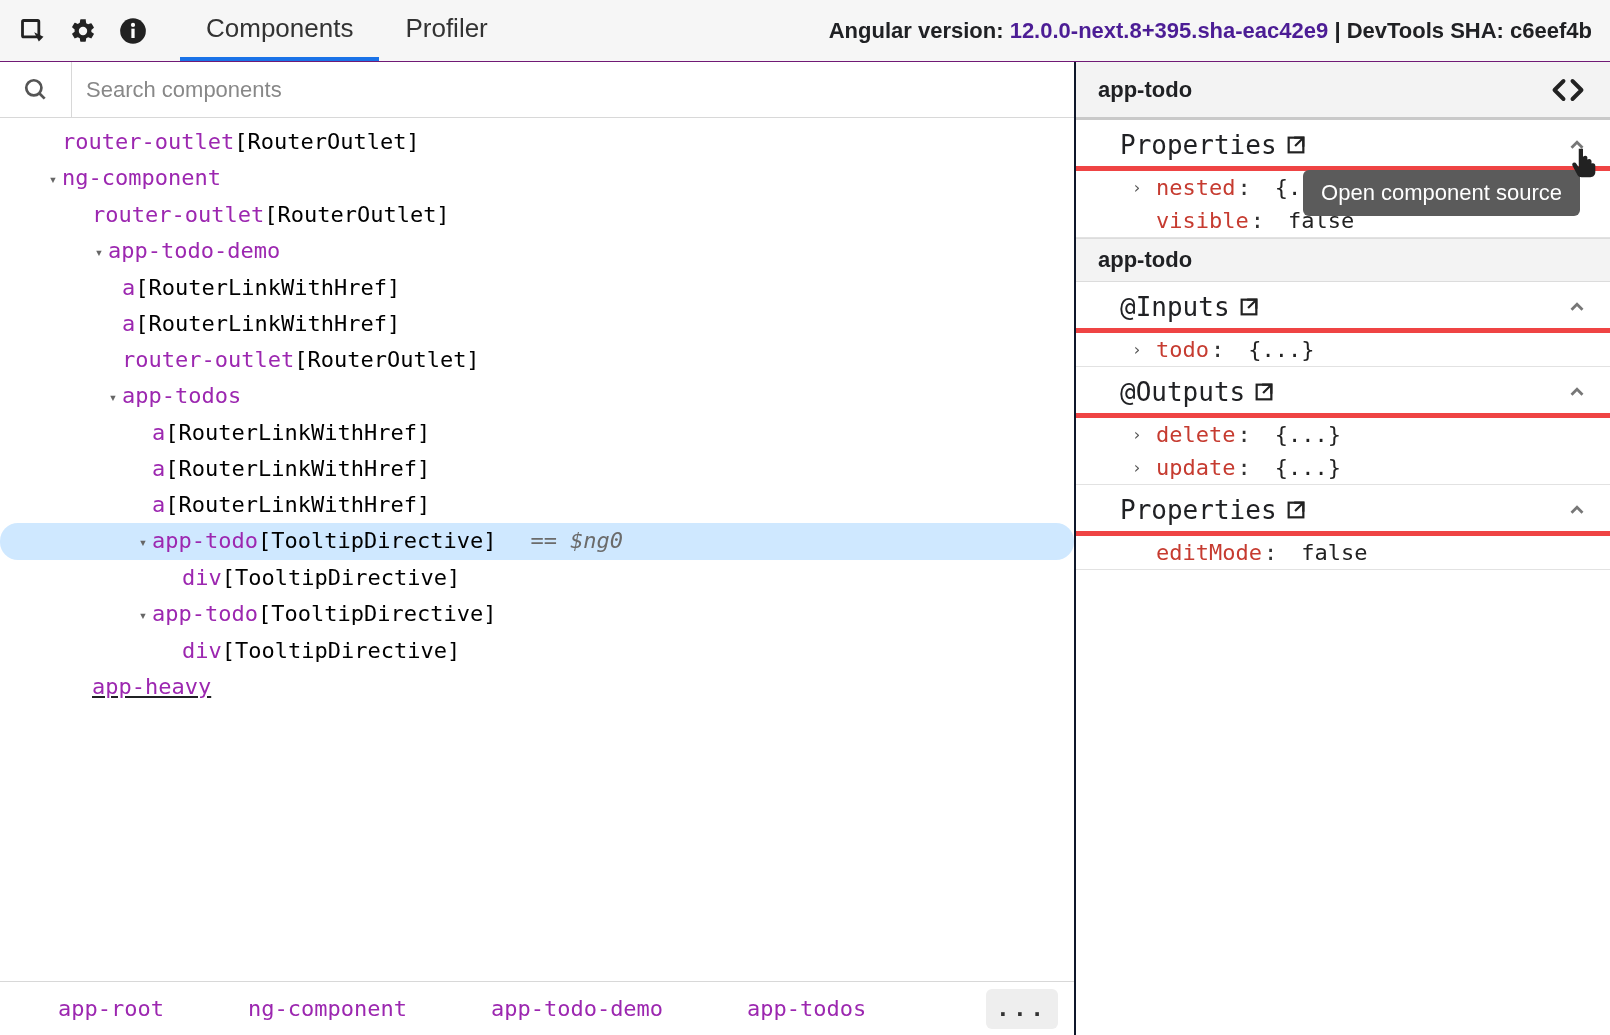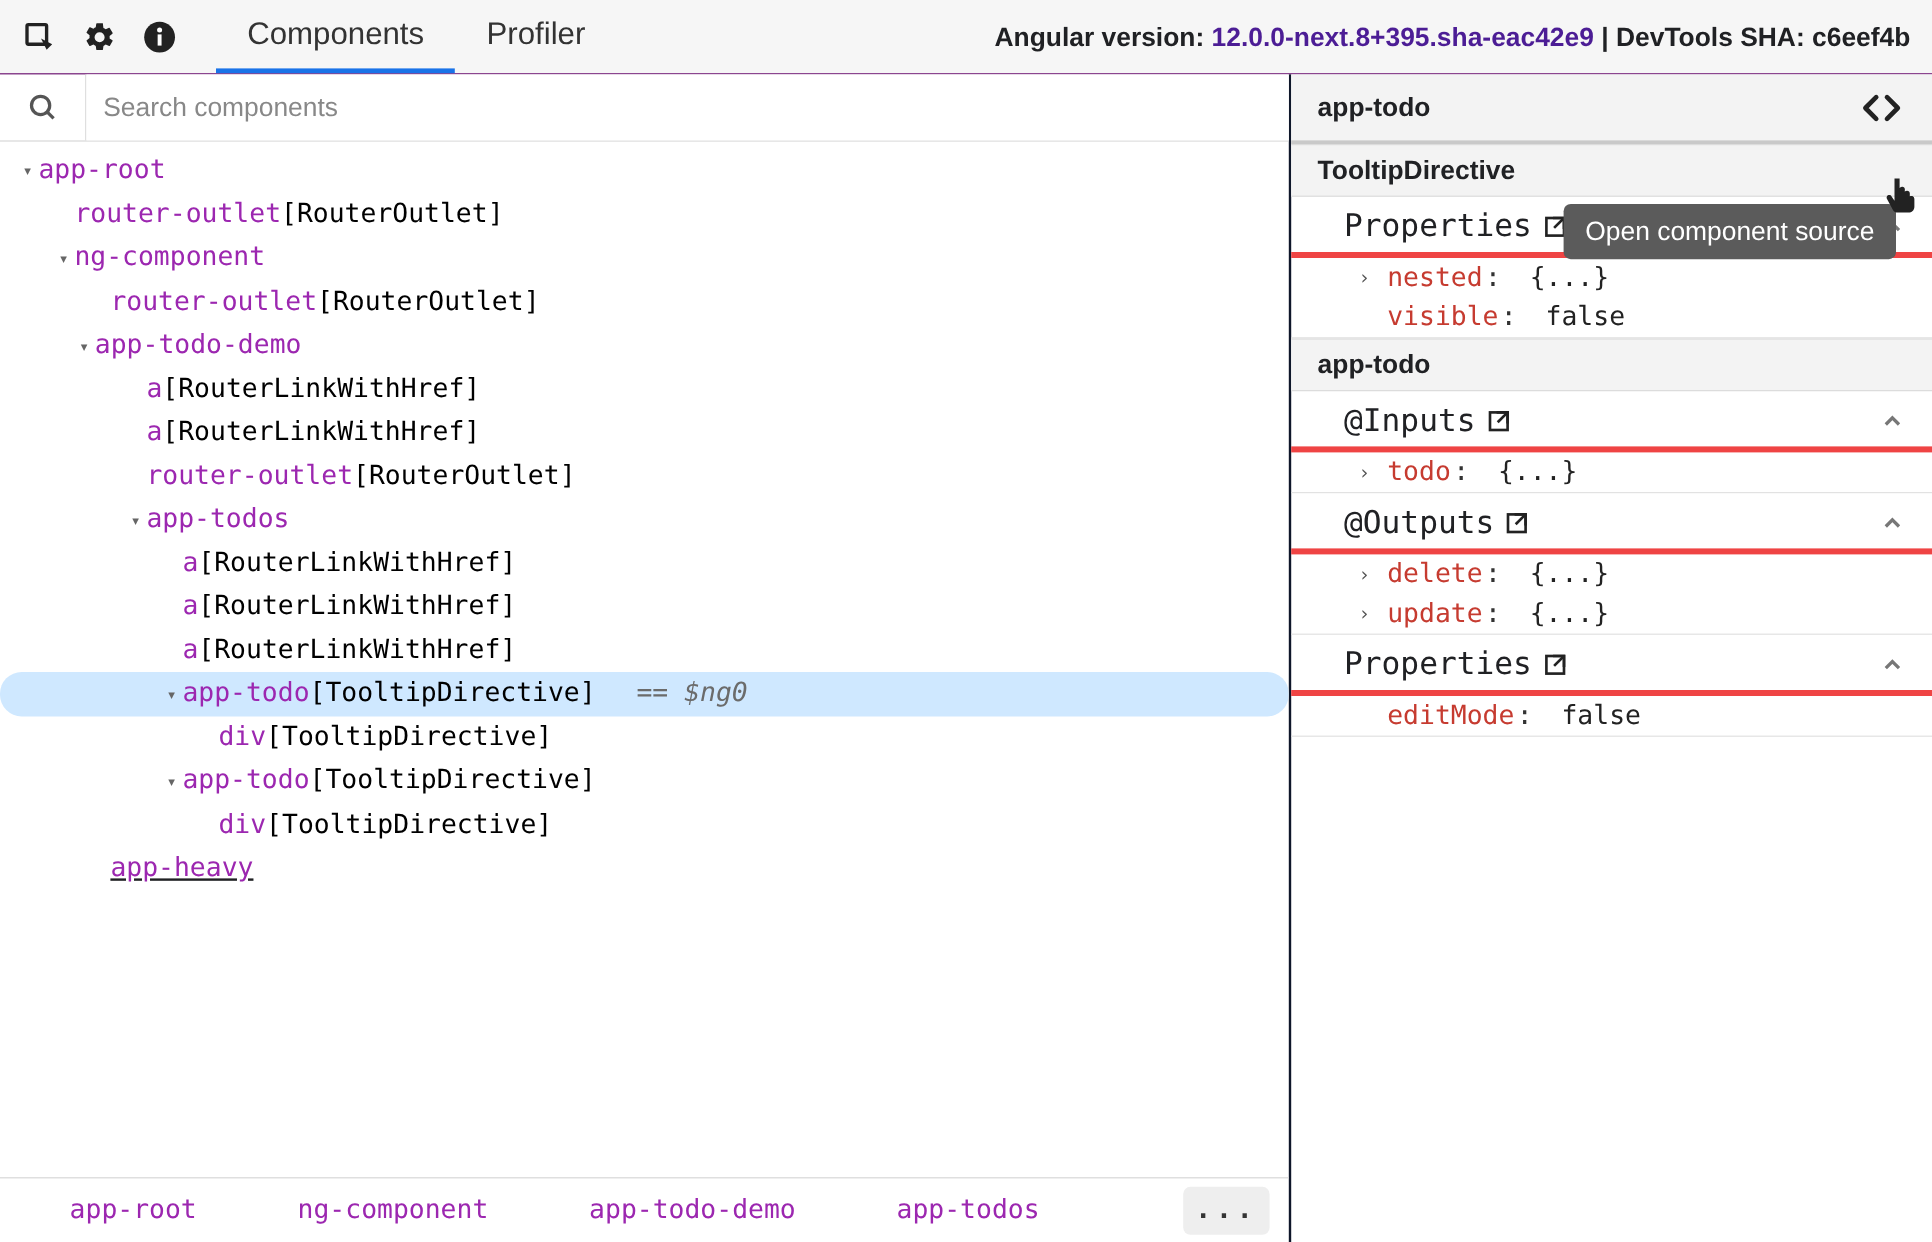--- a/index.html
+++ b/index.html
@@ -252,25 +252,24 @@
       <div class="search-icon-cell">
         <svg width="26" height="26" viewBox="0 0 24 24" fill="none" stroke="#555" stroke-width="2.5">
             <circle cx="10" cy="10" r="7"></circle>
             <line x1="20" y1="20" x2="15" y2="15"></line>
           </svg>
       </div>
       <input class="search-input" placeholder="Search components" style="">
     </div>
 
     <div class="tree" id="tree">
-        <div class="tree-row" style="padding-left: 14px;"><span class="caret">▾</span><span class="cname">app-root</span></div>
         <div class="tree-row" style="padding-left: 62px;"><span class="cname">router-outlet</span><span class="dname">[RouterOutlet]</span></div>
         <div class="tree-row" style="padding-left: 44px;"><span class="caret">▾</span><span class="cname">ng-component</span></div>
         <div class="tree-row" style="padding-left: 92px;"><span class="cname">router-outlet</span><span class="dname">[RouterOutlet]</span></div>
-        <div class="tree-row" style="padding-left: 61px;"><span class="caret">▾</span><span class="cname">app-todo-demo</span></div>
+        <div class="tree-row" style="padding-left: 90px;"><span class="caret">▾</span><span class="cname">app-todo-demo</span></div>
         <div class="tree-row" style="padding-left: 122px;"><span class="cname">a</span><span class="dname">[RouterLinkWithHref]</span></div>
         <div class="tree-row" style="padding-left: 122px;"><span class="cname">a</span><span class="dname">[RouterLinkWithHref]</span></div>
         <div class="tree-row" style="padding-left: 122px;"><span class="cname">router-outlet</span><span class="dname">[RouterOutlet]</span></div>
         <div class="tree-row" style="padding-left: 104px;"><span class="caret">▾</span><span class="cname">app-todos</span></div>
         <div class="tree-row" style="padding-left: 152px;"><span class="cname">a</span><span class="dname">[RouterLinkWithHref]</span></div>
         <div class="tree-row" style="padding-left: 152px;"><span class="cname">a</span><span class="dname">[RouterLinkWithHref]</span></div>
         <div class="tree-row" style="padding-left: 152px;"><span class="cname">a</span><span class="dname">[RouterLinkWithHref]</span></div>
         <div class="tree-row selected" style="padding-left: 134px;"><span class="caret">▾</span><span class="cname">app-todo</span><span class="dname">[TooltipDirective]</span><span class="ng0">== $ng0</span></div>
         <div class="tree-row" style="padding-left: 182px;"><span class="cname">div</span><span class="dname">[TooltipDirective]</span></div>
         <div class="tree-row" style="padding-left: 134px;"><span class="caret">▾</span><span class="cname">app-todo</span><span class="dname">[TooltipDirective]</span></div>
@@ -293,21 +292,20 @@
       <span>app-todo</span>
       <div class="src-btn">
         <svg width="36" height="36" viewBox="0 0 24 24" fill="none" stroke="#222" stroke-width="2.6" stroke-linecap="round" stroke-linejoin="round">
             <polyline points="9 6 3 12 9 18"></polyline>
             <polyline points="15 6 21 12 15 18"></polyline>
           </svg>
       </div>
     </div>
 
     <div id="panel-body">
-        <div class="section-title">TooltipDirective</div>
         <div class="group-header">
           <span>Properties</span>
           <span>
             <svg class="ext-icon" width="22" height="22" viewBox="0 0 24 24" fill="none" stroke="#222" stroke-width="2.4">
               <rect x="4" y="4" width="16" height="16"></rect>
               <polyline points="10 4 20 4 20 14"></polyline>
               <line x1="20" y1="4" x2="11" y2="13"></line>
             </svg>
           </span>
           <span class="chev">

